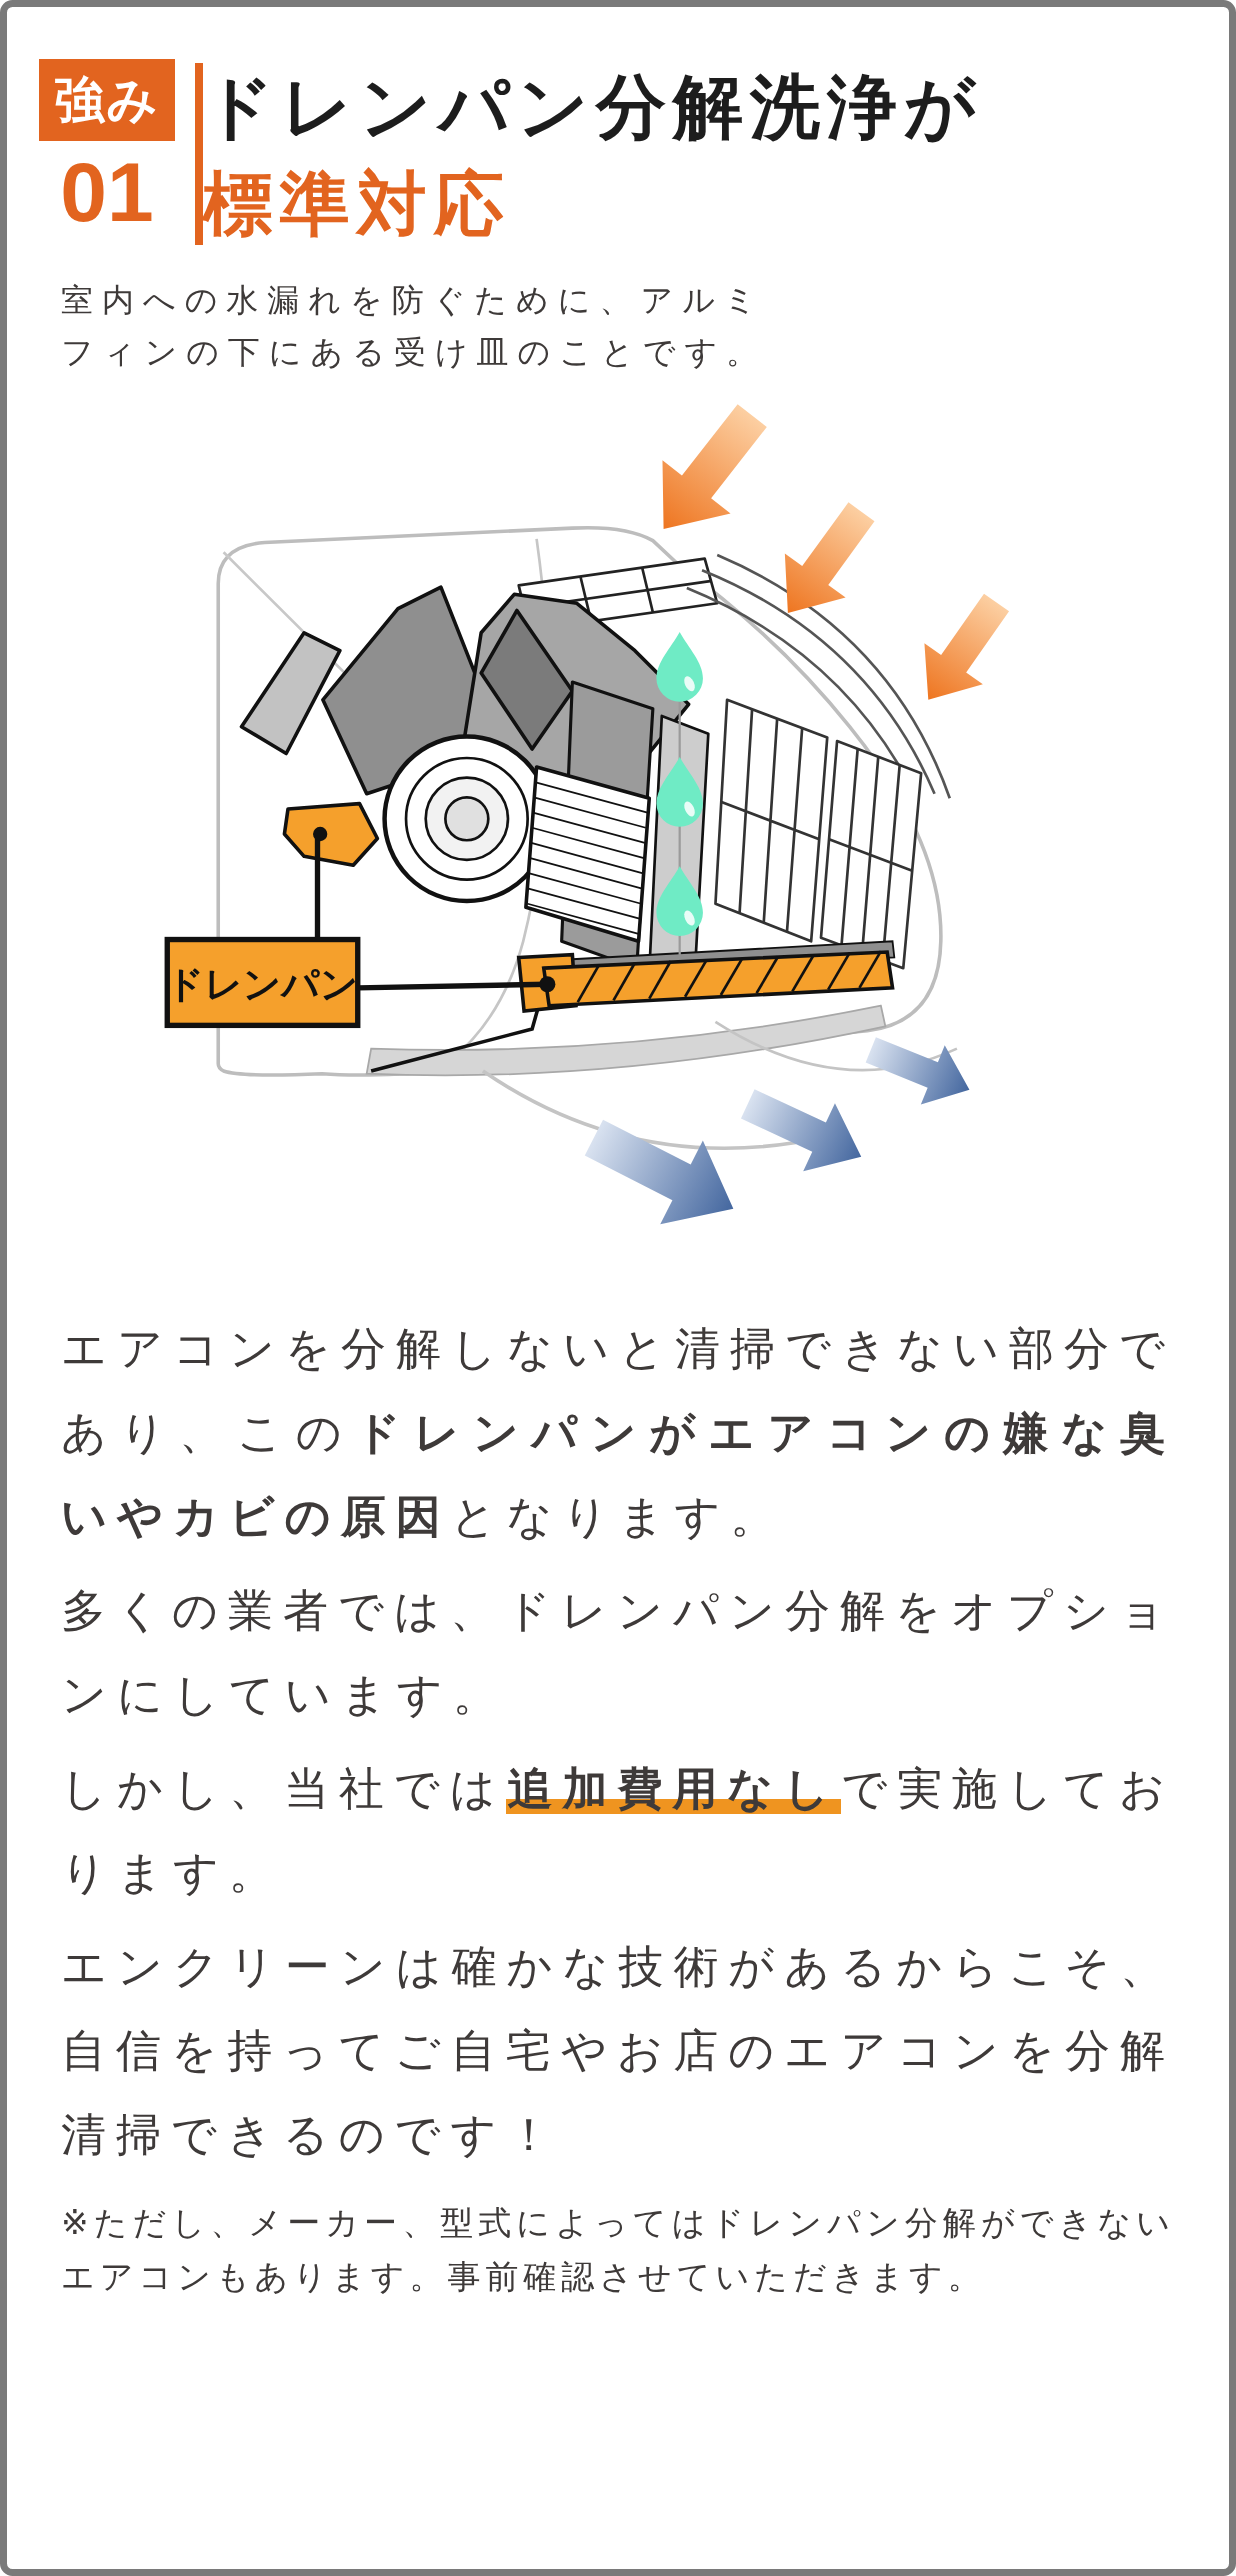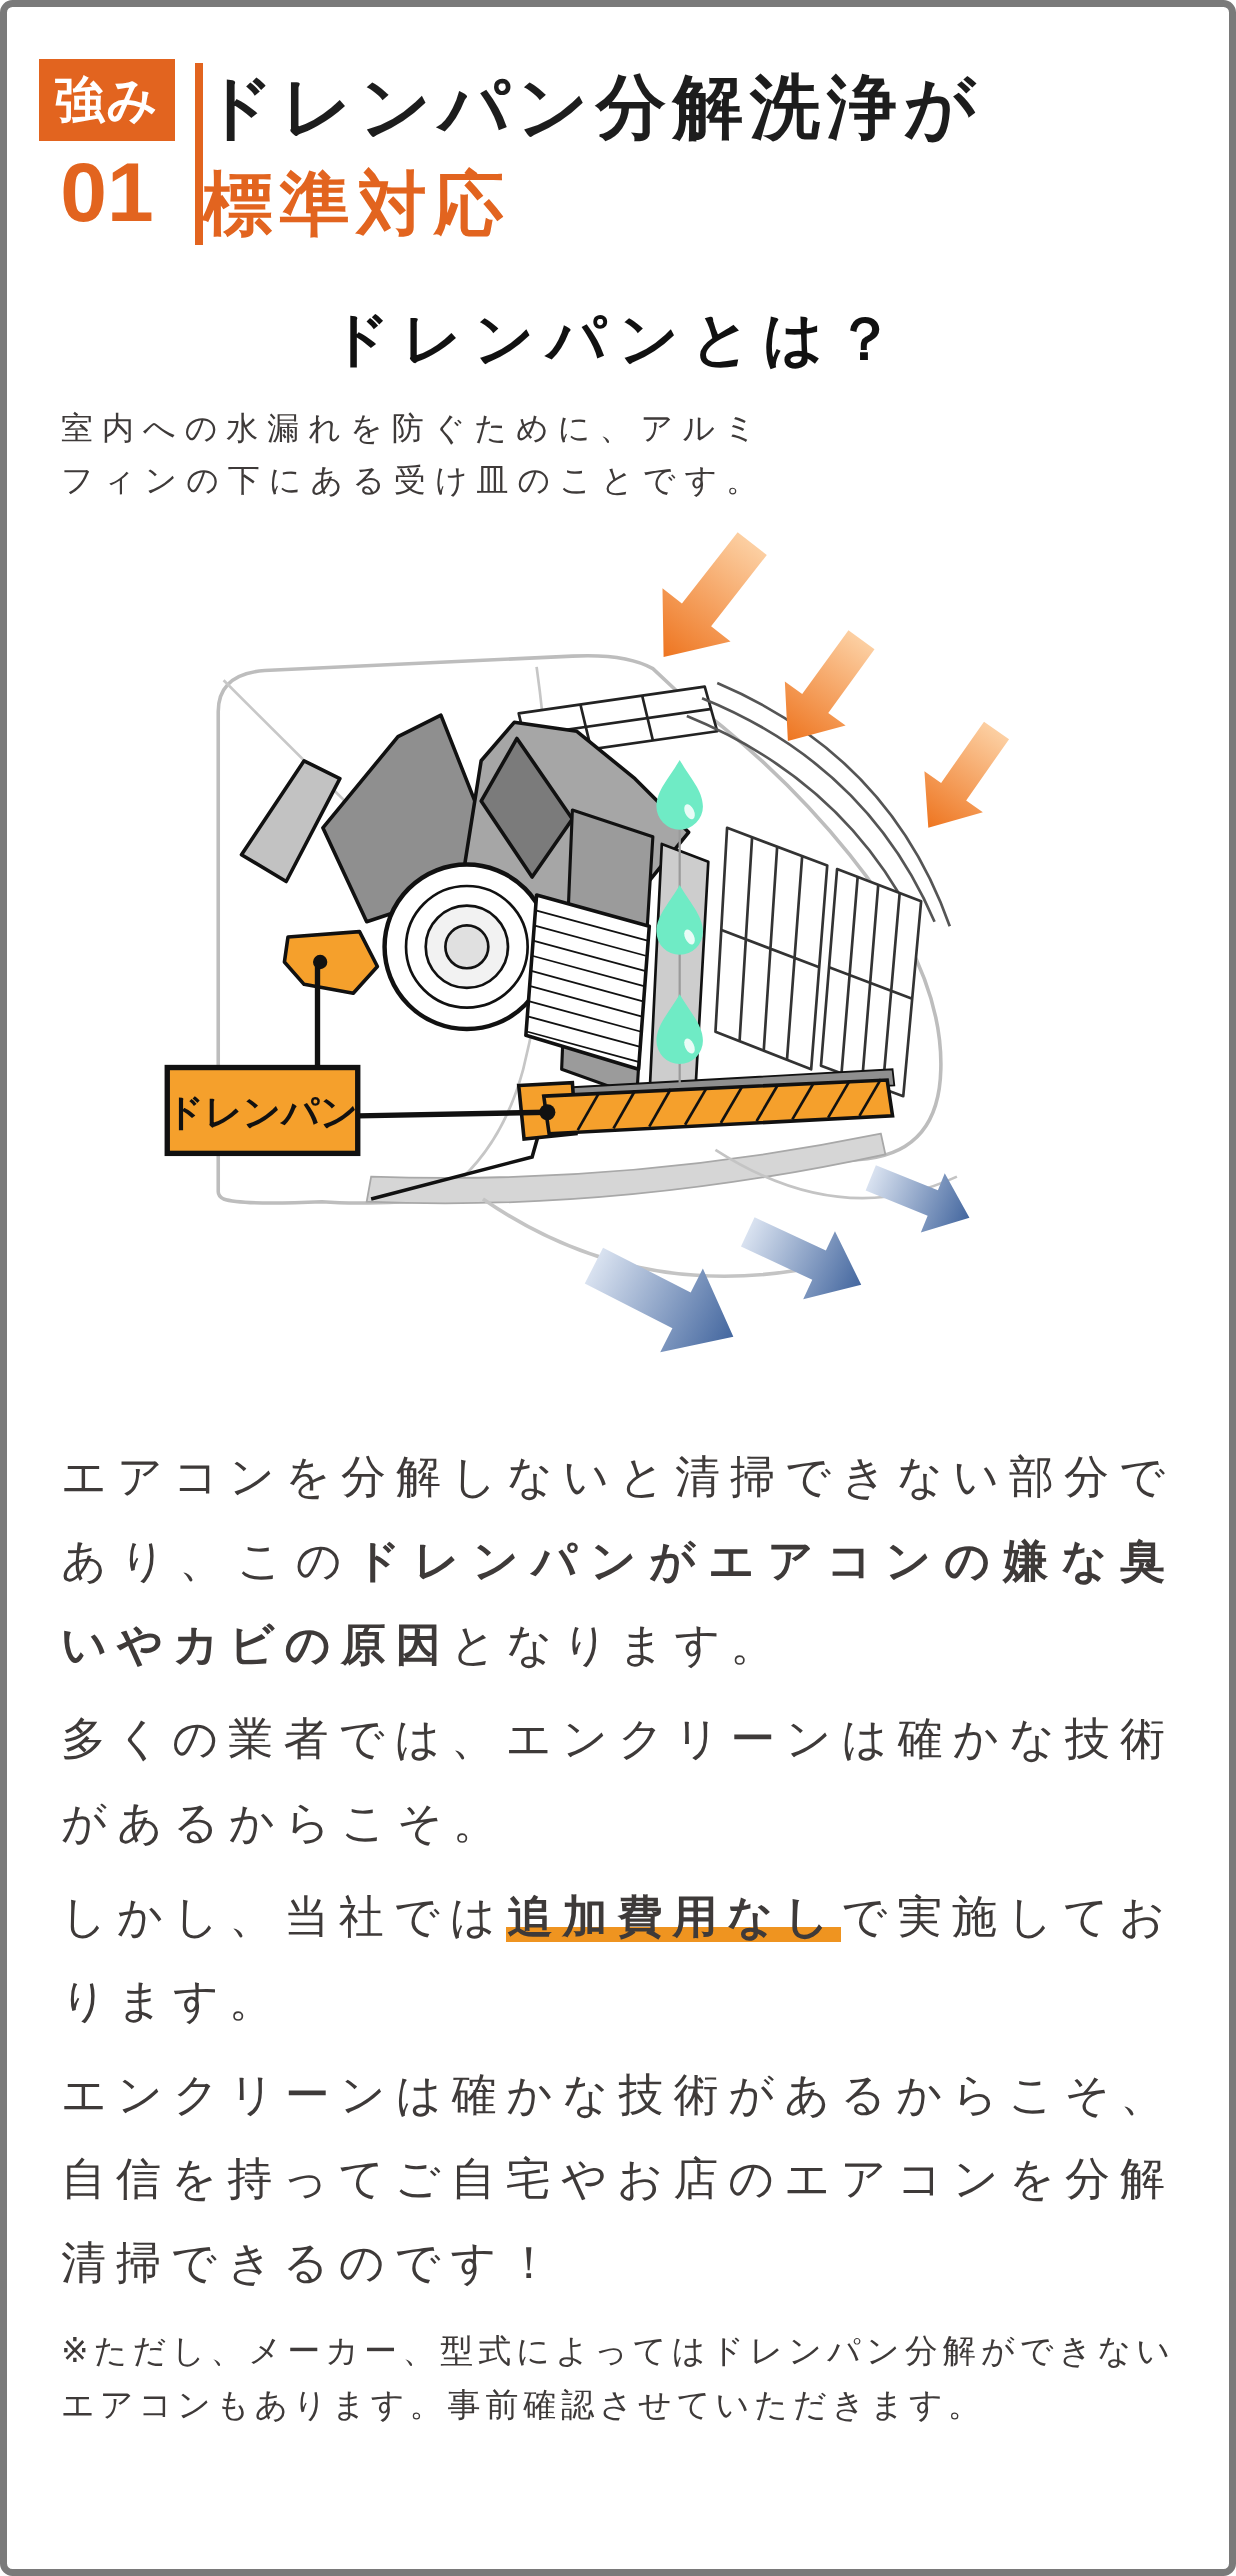--- a/index.html
+++ b/index.html
@@ -45,21 +45,20 @@
       <div class="badge">強み</div>
       <div class="badge-num">01</div>
     </div>
     <div class="vbar"></div>
     <div class="titles">
       <div class="title-line">ドレンパン分解洗浄が</div>
       <div class="title-line accent">標準対応</div>
     </div>
   </div>
 
-  <div class="section-heading">ドレンパンとは？</div>
   <div class="intro">室内への水漏れを防ぐために、アルミ
 フィンの下にある受け皿のことです。</div>
 
   <div class="figure">
     <svg width="939" height="868" viewBox="240 695 1050 970" role="img">
       <defs>
         <linearGradient id="oGrad" x1="0" y1="0" x2="0" y2="1">
           <stop offset="0" stop-color="#FCCFA2"></stop>
             <stop offset="1" stop-color="#EE7520"></stop>
         </linearGradient>
@@ -191,21 +190,21 @@
       <g fill="url(#bGrad)">
         <use href="#arrow" transform="translate(1144,1466) rotate(-68) scale(0.85)"></use>
         <use href="#arrow" transform="translate(1023,1541) rotate(-65) scale(1.0)"></use>
         <use href="#arrow" transform="translate(880,1599) rotate(-63) scale(1.25)"></use>
       </g>
     </svg>
   </div>
 
   <div class="body-text">
     <p><span>エアコンを分解しないと清掃できない部分であり、この</span><b>ドレンパンがエアコンの嫌な臭いやカビの原因</b><span>となります。</span></p>
-    <p>多くの業者では、エンクリーンは確かな技術があるからこそ。</p>
+    <p>多くの業者では、ドレンパン分解をオプションにしています。</p>
     <p><span>しかし、当社では</span><span class="marker">追加費用なし</span><span>で実施しております。</span></p>
     <p>エンクリーンは確かな技術があるからこそ、自信を持ってご自宅やお店のエアコンを分解清掃できるのです！</p>
   </div>
 
   <div class="footnote">※ただし、メーカー、型式によってはドレンパン分解ができないエアコンもあります。事前確認させていただきます。</div>
 
 </div>
 
 
 </body></html>

